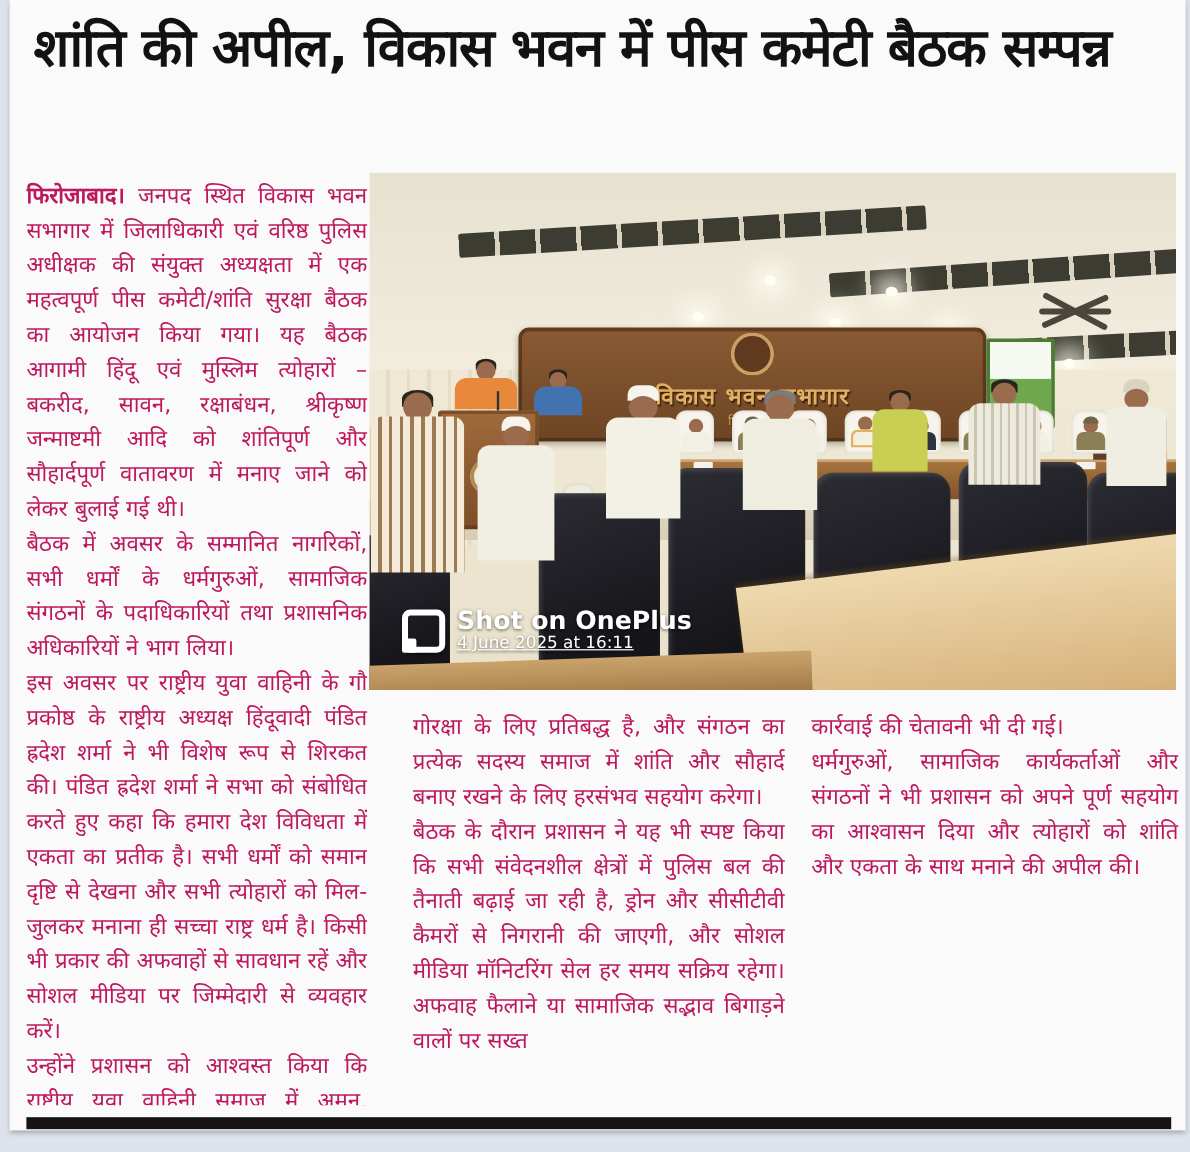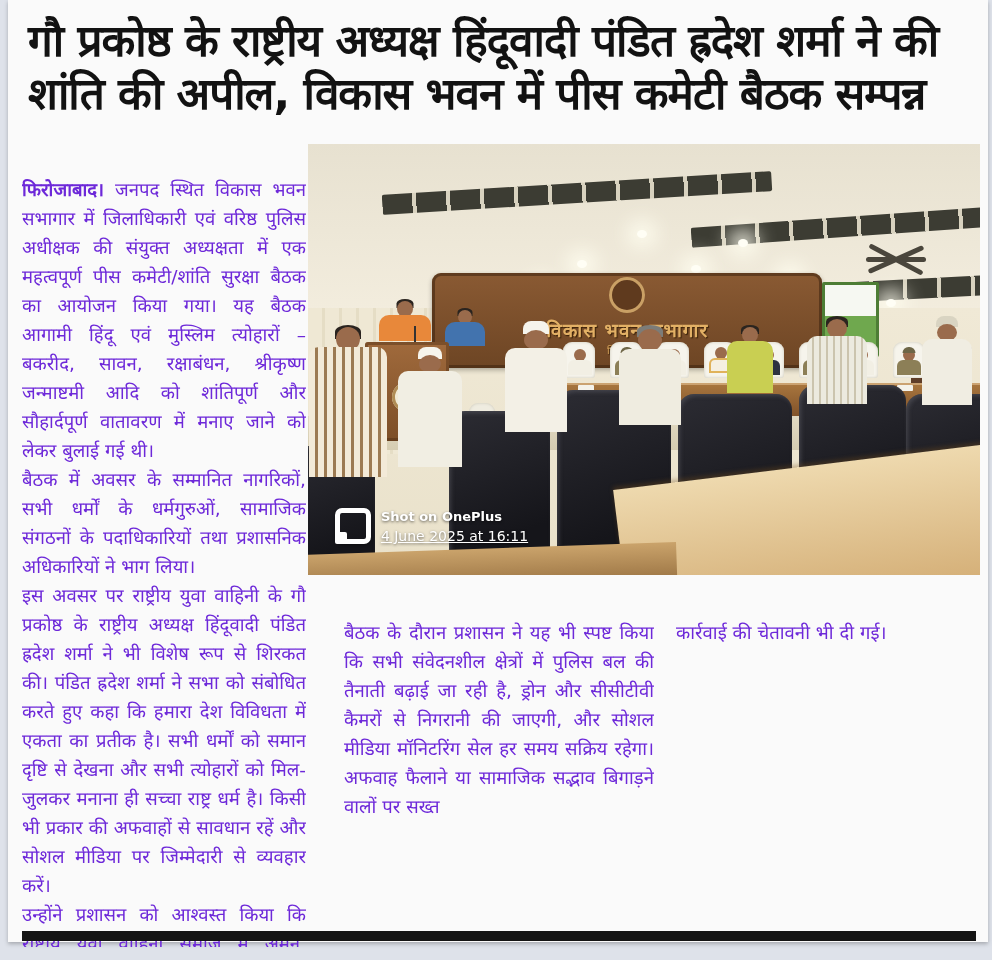--- a/index.html
+++ b/index.html
@@ -13,22 +13,22 @@
     background:#fafafa;box-shadow:0 2px 4px rgba(0,0,0,.25);
   }
   
   .headline{
     position:absolute;left:20px;top:14px;width:956px;
     color:#121212;font-weight:700;
     font-size:44px;line-height:53px;letter-spacing:-1px;
   }
   
   .col{
-    position:absolute;color:#6d28d9;
-    font-size:18.5px;line-height:29px;text-align:justify;margin-top:26px;
+    position:absolute;color:#be185d;
+    font-size:18.5px;line-height:29px;text-align:justify;
   }
   .col p{margin:0;}
   .dateline{font-weight:700;}
   .col-left{left:14px;top:149px;width:284px;height:772px;overflow:hidden;}
   .col-mid{left:336px;top:592px;width:310px;height:330px;overflow:hidden;}
   .col-right{left:668px;top:592px;width:306px;height:330px;overflow:hidden;}
   .divider{
     position:absolute;left:14px;top:931px;width:954px;height:10px;
     background:#141414;
   }
@@ -120,46 +120,47 @@
     box-shadow:0 -3px 4px rgba(120,80,30,.35);}
   .fgtable2{position:absolute;left:-5%;bottom:-6%;width:60%;height:12%;
     background:linear-gradient(#caa36b,#8a6335);transform:rotate(-2deg);}
   
   .watermark{position:absolute;left:4%;bottom:7%;display:flex;align-items:center;gap:10px;
     color:#fff;text-shadow:0 1px 3px rgba(0,0,0,.6);}
   .oplogo{width:26px;height:26px;border:5px solid #fff;border-radius:7px;position:relative;
     box-shadow:0 1px 3px rgba(0,0,0,.4);}
   .oplogo::after{content:"";position:absolute;left:-5px;bottom:-5px;width:12px;height:12px;
     background:#fff;border-radius:2px;}
-  .wm-l1{font-size:13px;font-weight:700;line-height:20px;}
+  .wm-l1{font-size:21px;font-weight:700;line-height:20px;}
   .wm-l2{font-size:14px;line-height:18px;text-decoration:underline;}
 </style>
 </head>
 <body>
 
 <div class="paper">
 
   <div class="headline">
-    <div>गौ प्रकोष्ठ के राष्ट्रीय अध्यक्ष हिंदूवादी पंडित ह्रदेश शर्मा ने की</div>
     <div>शांति की अपील, विकास भवन में पीस कमेटी बैठक सम्पन्न</div>
   </div>
 
   <div class="col col-left">
     <p><span class="dateline">फिरोजाबाद।</span> <span>जनपद स्थित विकास भवन सभागार में जिलाधिकारी एवं वरिष्ठ पुलिस अधीक्षक की संयुक्त अध्यक्षता में एक महत्वपूर्ण पीस कमेटी/शांति सुरक्षा बैठक का आयोजन किया गया। यह बैठक आगामी हिंदू एवं मुस्लिम त्योहारों – बकरीद, सावन, रक्षाबंधन, श्रीकृष्ण जन्माष्टमी आदि को शांतिपूर्ण और सौहार्दपूर्ण वातावरण में मनाए जाने को लेकर बुलाई गई थी।</span></p>
     <p>बैठक में अवसर के सम्मानित नागरिकों, सभी धर्मों के धर्मगुरुओं, सामाजिक संगठनों के पदाधिकारियों तथा प्रशासनिक अधिकारियों ने भाग लिया।</p>
     <p>इस अवसर पर राष्ट्रीय युवा वाहिनी के गौ प्रकोष्ठ के राष्ट्रीय अध्यक्ष हिंदूवादी पंडित ह्रदेश शर्मा ने भी विशेष रूप से शिरकत की। पंडित ह्रदेश शर्मा ने सभा को संबोधित करते हुए कहा कि हमारा देश विविधता में एकता का प्रतीक है। सभी धर्मों को समान दृष्टि से देखना और सभी त्योहारों को मिल-जुलकर मनाना ही सच्चा राष्ट्र धर्म है। किसी भी प्रकार की अफवाहों से सावधान रहें और सोशल मीडिया पर जिम्मेदारी से व्यवहार करें।</p>
     <p>उन्होंने प्रशासन को आश्वस्त किया कि राष्ट्रीय युवा वाहिनी समाज में अमन, भाईचारा और</p>
   </div>
 
   <div class="col col-mid">
+    <p>गोरक्षा के लिए प्रतिबद्ध है, और संगठन का प्रत्येक सदस्य समाज में शांति और सौहार्द बनाए रखने के लिए हरसंभव सहयोग करेगा।</p>
     <p>बैठक के दौरान प्रशासन ने यह भी स्पष्ट किया कि सभी संवेदनशील क्षेत्रों में पुलिस बल की तैनाती बढ़ाई जा रही है, ड्रोन और सीसीटीवी कैमरों से निगरानी की जाएगी, और सोशल मीडिया मॉनिटरिंग सेल हर समय सक्रिय रहेगा। अफवाह फैलाने या सामाजिक सद्भाव बिगाड़ने वालों पर सख्त</p>
   </div>
 
   <div class="col col-right">
     <p>कार्रवाई की चेतावनी भी दी गई।</p>
+    <p>धर्मगुरुओं, सामाजिक कार्यकर्ताओं और संगठनों ने भी प्रशासन को अपने पूर्ण सहयोग का आश्वासन दिया और त्योहारों को शांति और एकता के साथ मनाने की अपील की।</p>
   </div>
 
   <div class="divider"></div>
 
   <div class="photo">
 
     <div class="ceiling"></div>
     <div class="tileband" style="left:11%;top:9%;width:58%;transform:rotate(-3.5deg);"></div>
     <div class="tileband" style="left:57%;top:17%;width:46%;transform:rotate(-4deg);"></div>
     <div class="tileband" style="left:79%;top:31%;width:28%;transform:rotate(-3deg);"></div>

